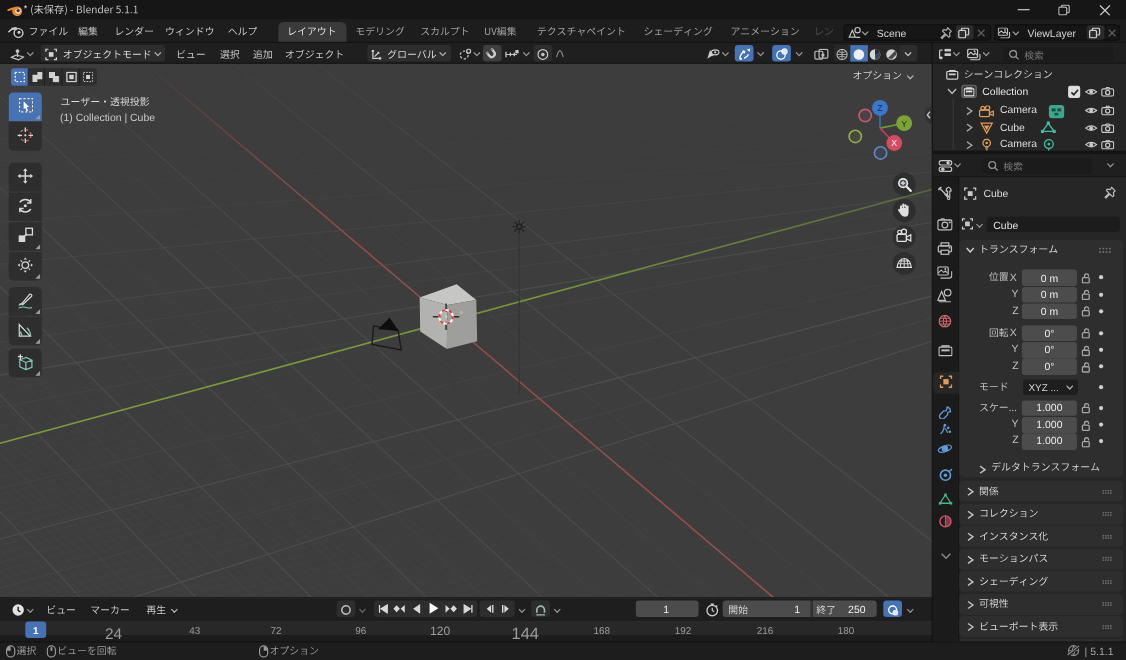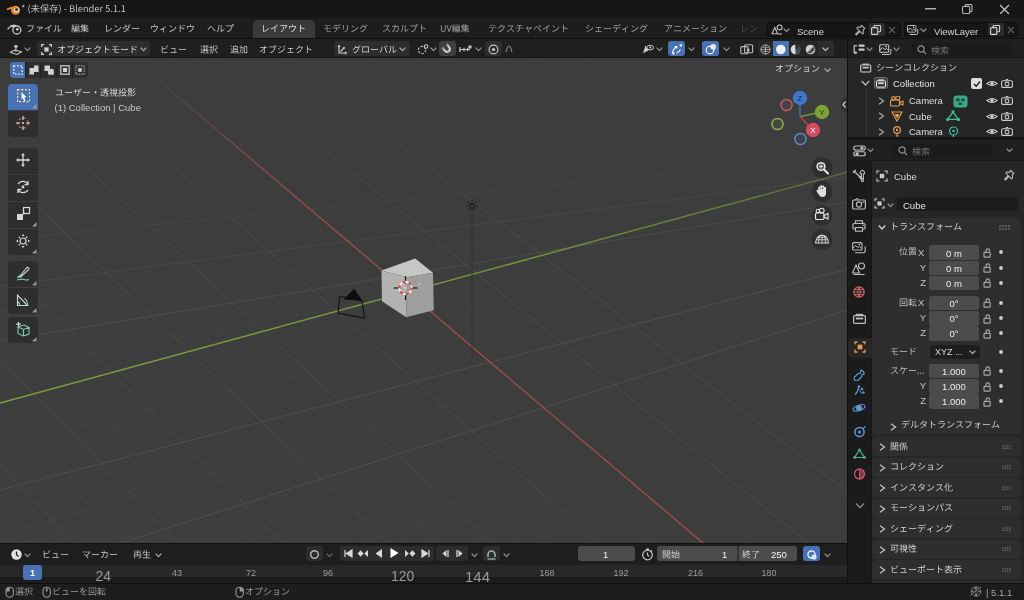--- a/index.html
+++ b/index.html
@@ -713,21 +713,21 @@
     <circle cx="5.5" cy="5.5" r="3.6" fill="none" stroke="#fff" stroke-width="1.2"></circle>
     <circle cx="8" cy="8" r="2.6" fill="#dfe8f5"></circle>
   </svg>
 <svg style="position:absolute;left:824px;top:552.5px;" width="7.0" height="5.0" viewBox="0 0 7.0 5.0">
     <path d="M1 1 L3.5 3.6 L6 1" fill="none" stroke="#909090" stroke-width="1.2" stroke-linecap="round" stroke-linejoin="round" transform="scale(1.0)"></path>
   </svg>
 <div style="position:absolute;left:95.0px;top:567.5px;font-size:14px;color:#9b9b9b;white-space:nowrap;width:16px;text-align:right">24</div>
 <div style="position:absolute;left:169.0px;top:567.5px;font-size:9px;color:#9b9b9b;white-space:nowrap;width:16px;text-align:center">43</div>
 <div style="position:absolute;left:243.0px;top:567.5px;font-size:9px;color:#9b9b9b;white-space:nowrap;width:16px;text-align:center">72</div>
 <div style="position:absolute;left:317.0px;top:567.5px;font-size:9px;color:#9b9b9b;white-space:nowrap;width:16px;text-align:right">96</div>
-<div style="position:absolute;left:391.0px;top:567.5px;font-size:14px;color:#9b9b9b;white-space:nowrap;width:16px;text-align:left">120</div>
+<div style="position:absolute;left:391.0px;top:567.5px;font-size:11px;color:#9b9b9b;white-space:nowrap;width:16px;text-align:left">120</div>
 <div style="position:absolute;left:465.0px;top:567.5px;font-size:15px;color:#9b9b9b;white-space:nowrap;width:16px;text-align:center">144</div>
 <div style="position:absolute;left:539.0px;top:567.5px;font-size:9px;color:#9b9b9b;white-space:nowrap;width:16px;text-align:center">168</div>
 <div style="position:absolute;left:613.0px;top:567.5px;font-size:9px;color:#9b9b9b;white-space:nowrap;width:16px;text-align:center">192</div>
 <div style="position:absolute;left:687.0px;top:567.5px;font-size:9px;color:#9b9b9b;white-space:nowrap;width:16px;text-align:right">216</div>
 <div style="position:absolute;left:761.0px;top:567.5px;font-size:9px;color:#9b9b9b;white-space:nowrap;width:16px;text-align:center">180</div>
 <div style="position:absolute;left:23px;top:565px;width:19px;height:15px;background:#4772b3;border-radius:3px"></div>
 <div style="position:absolute;left:23px;top:567.5px;font-size:9px;color:#fff;font-weight:bold;white-space:nowrap;width:19px;text-align:center">1</div>
 <div style="position:absolute;left:0px;top:583px;width:1024px;height:17px;background:#1d1d1d;"></div>
 <div style="position:absolute;left:0px;top:583px;width:1024px;height:1px;background:#0f0f0f;"></div>
 <svg style="position:absolute;left:5px;top:585.5px;" width="10" height="13" viewBox="0 0 10 13">

